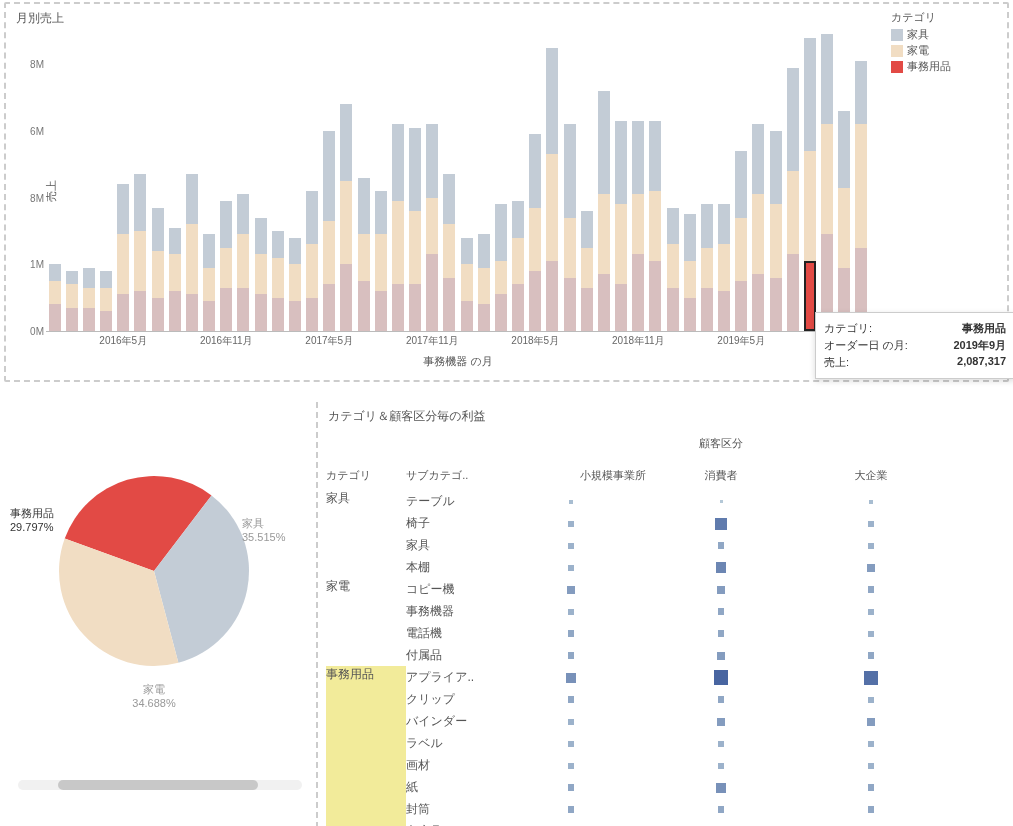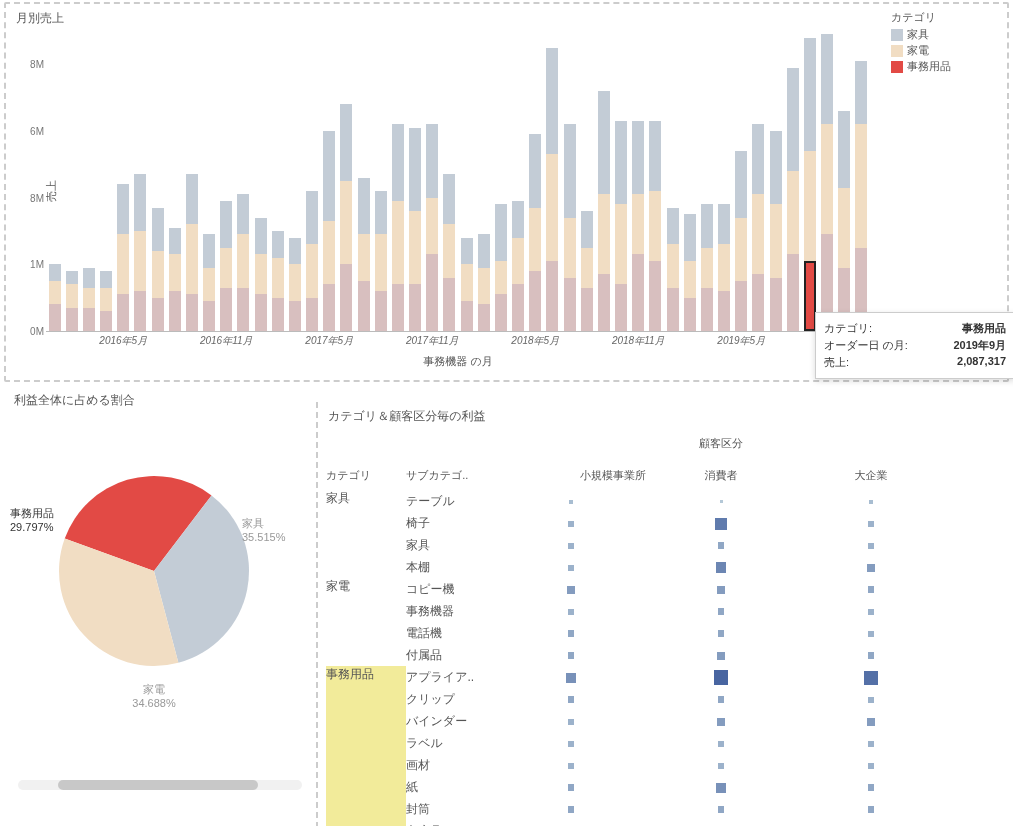--- a/index.html
+++ b/index.html
@@ -91,21 +91,20 @@
     width: 824px;
     height: 20px;
     font-size: 10px;
     color: #666;
   }
   .x-tick {
     position: absolute;
     text-align: center;
     width: 80px;
     transform: translateX(-40px);
-    font-style: italic;
   }
   .x-axis-title {
     position: absolute;
     left: 40px;
     top: 350px;
     width: 824px;
     text-align: center;
     font-size: 11px;
     color: #555;
   }
@@ -539,21 +538,20 @@
       <span>オーダー日 の月:</span>
       <span class="val">2019年9月</span>
     </div>
   <div class="row">
       <span>売上:</span>
       <span class="val">2,087,317</span>
     </div>
 </div>
 
 <div class="panel" id="pie-panel">
-  <div class="panel-title">利益全体に占める割合</div>
   <div id="pie-wrap">
     <svg width="200" height="200" viewBox="-100 -100 200 200" id="pie-svg">
         <path d="M0 0 L-89.27079897466129 -32.49191361593854 A95 95 0 0 1 57.5282662039522 -75.6009165788829 Z" fill="#e24a45"></path>
         <path d="M0 0 L57.5282662039522 -75.6009165788829 A95 95 0 0 1 24.390439704719014 91.81561115088472 Z" fill="#c3ccd6"></path>
         <path d="M0 0 L24.390439704719014 91.81561115088472 A95 95 0 0 1 -89.2707989746613 -32.49191361593852 Z" fill="#f1ddc3"></path>
       </svg>
   </div>
   <div class="pie-label active" style="left:6px; top:120px; width:70px; text-align:left">
     <span>事務用品</span><br><span>29.797%</span>
   </div>

